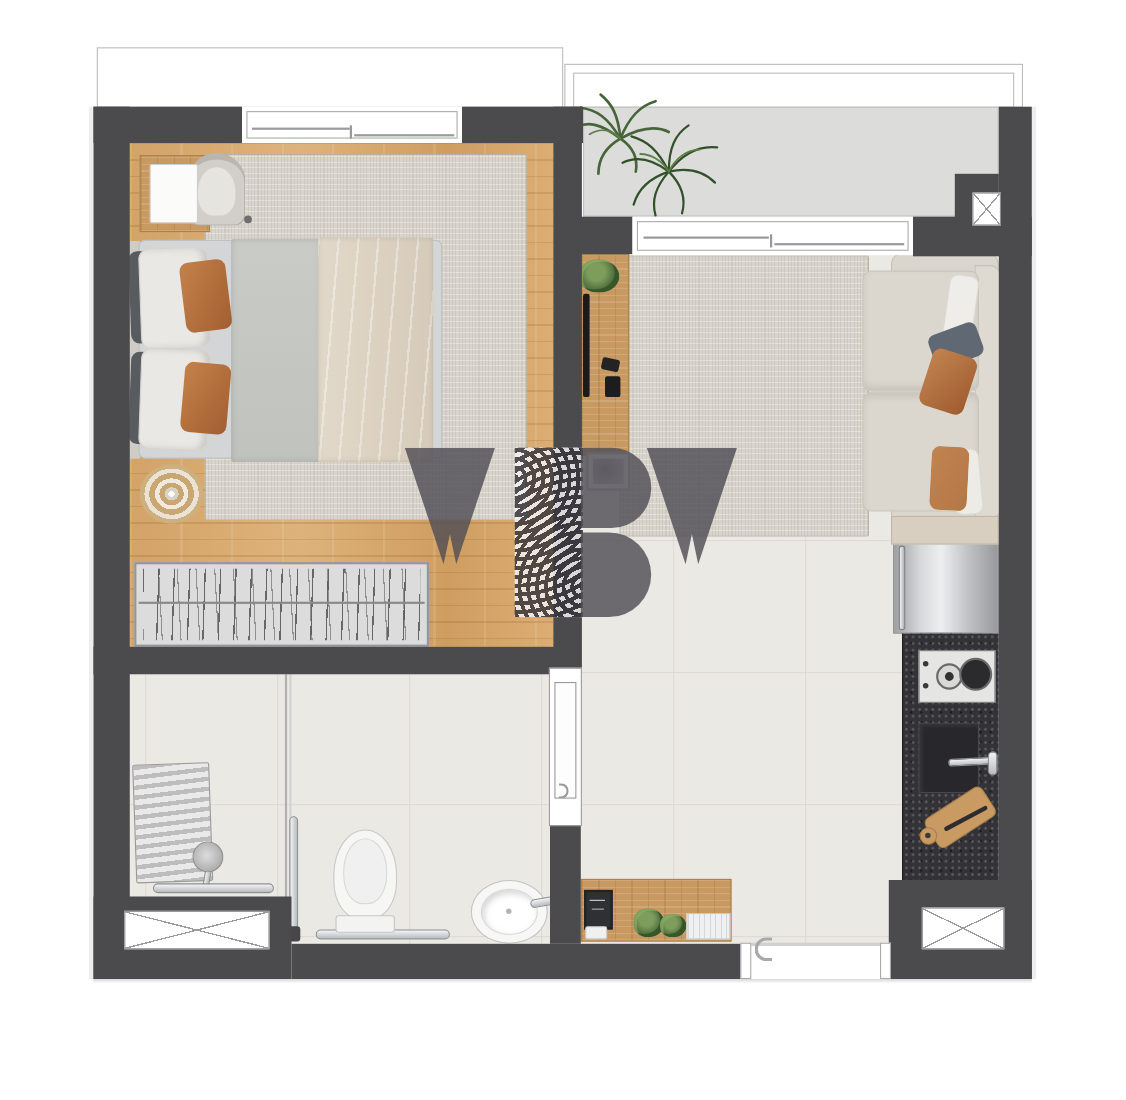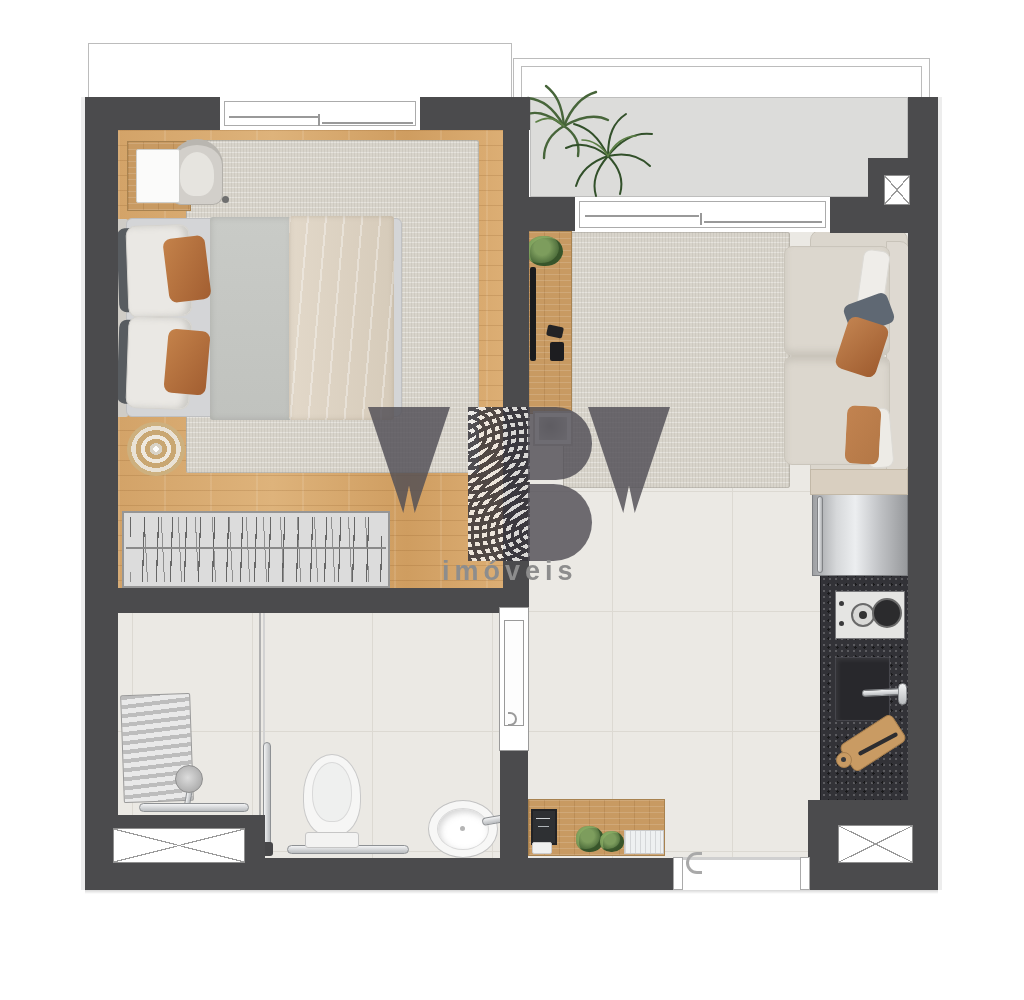--- a/index.html
+++ b/index.html
@@ -221,15 +221,14 @@
   <div class="abs win-frame" style="left:579px;top:201px;width:247px;height:27px;z-index:46"></div>
   <div class="abs sash" style="left:585px;top:215px;width:114px;height:2px;z-index:47"></div>
   <div class="abs sash" style="left:704px;top:221px;width:118px;height:2px;z-index:47"></div>
   <div class="abs sash" style="left:700px;top:213px;width:2px;height:12px;z-index:47"></div>
 
   <div class="abs wm-letter" style="left:368px;top:407px;width:82px;height:106px;clip-path:polygon(0 0,100% 0,57% 100%,50% 74%,43% 100%);z-index:60"></div>
   <div class="abs" style="left:468px;top:407px;width:62px;height:154px;opacity:.85;background-image:repeating-radial-gradient(circle at 0% 18%, #39373d 0 3.5px, #f2f1ef 3.5px 8px),repeating-radial-gradient(circle at 100% 82%, #39373d 0 3.5px, #f2f1ef 3.5px 8px);background-blend-mode:darken;z-index:60"></div>
   <div class="abs wm-letter" style="left:528px;top:407px;width:64px;height:73px;border-radius:0 36px 36px 0;z-index:60"></div>
   <div class="abs wm-letter" style="left:528px;top:484px;width:64px;height:77px;border-radius:0 39px 39px 0;z-index:60"></div>
   <div class="abs wm-letter" style="left:588px;top:407px;width:82px;height:106px;clip-path:polygon(0 0,100% 0,57% 100%,50% 74%,43% 100%);z-index:60"></div>
-  <div class="abs" id="tagline" style="left:442px;top:556px;width:220px;z-index:60">imóveis</div>
 
 </div>
 
 </body></html>

